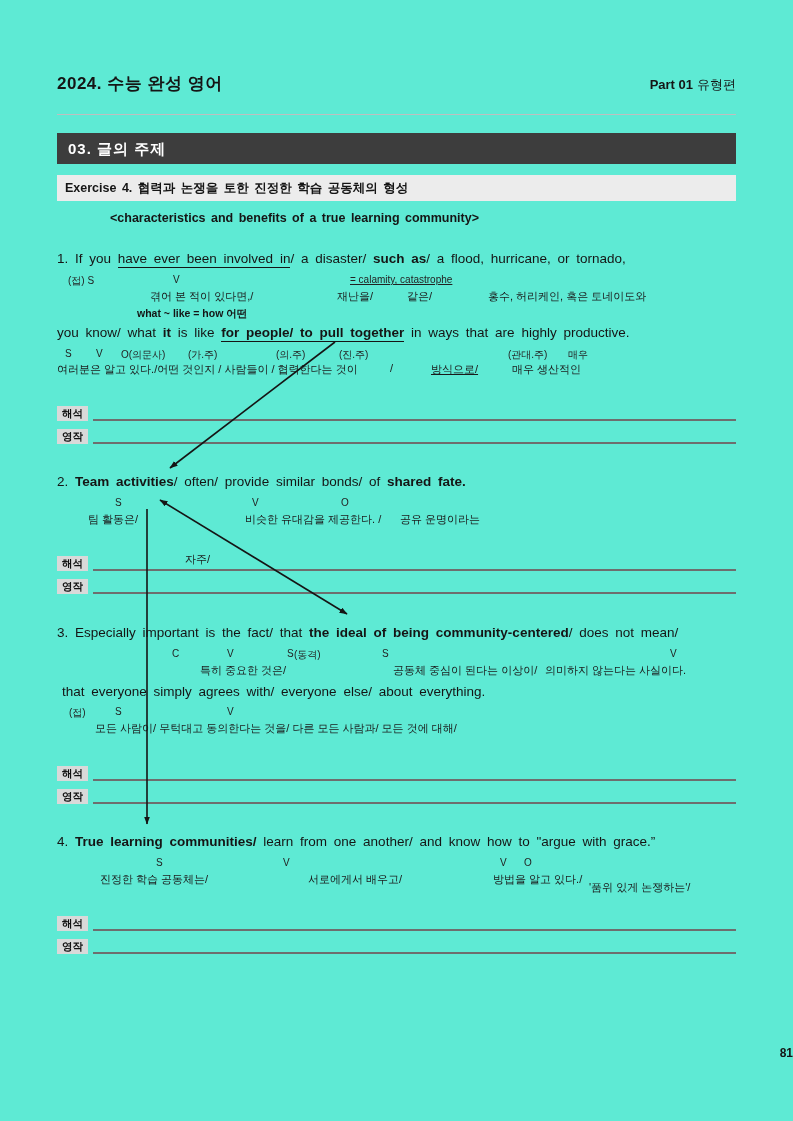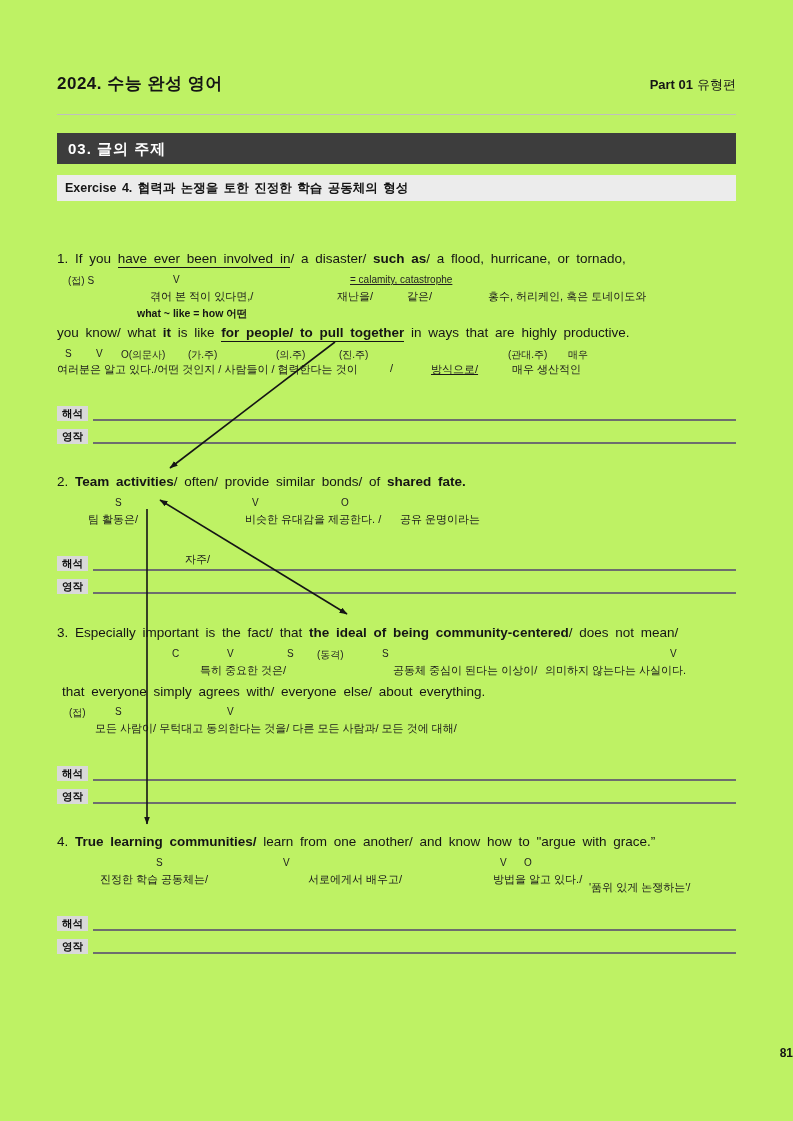--- a/index.html
+++ b/index.html
@@ -1,17 +1,17 @@
 <!DOCTYPE html>
 <html><head>
 <meta charset="utf-8">
 <style>
   html,body { margin:0; padding:0; background:#ffffff; }
   .page {
-    position:relative; width:793px; height:1121px; background:#bef264;
+    position:relative; width:793px; height:1121px; background:#5eead4;
     font-family:"Liberation Sans","DejaVu Sans",sans-serif; color:#151515;
     overflow:hidden;
   }
   .abs { position:absolute; }
 
   
   .header { left:57px; width:679px; top:72px; height:24px; display:flex; justify-content:space-between; align-items:baseline; }
   .h-title { font-size:17px; font-weight:bold; letter-spacing:0.5px; }
   .h-part { font-size:13px; }
   .h-part b { font-weight:bold; }
@@ -59,20 +59,21 @@
     <div class="h-part">
       <b>Part 01</b><span class="light">유형편</span>
     </div>
   </div>
   <div class="abs rule"></div>
 
   <div class="abs banner">03. 글의 주제</div>
 
   <div class="abs exbar">Exercise 4. 협력과 논쟁을 토한 진정한 학습 공동체의 형성</div>
 
+  <div class="abs subtitle">&lt;characteristics and benefits of a true learning community&gt;</div>
 
   <div class="abs sblock" style="top:251px; height:130px;">
     <div class="mainline"><span>1. If you </span><span class="u">have ever been involved in</span><span>/ a disaster/ </span><b>such as</b><span>/ a flood, hurricane, or tornado,</span></div>
     <div class="annrow" style="top:23px;">
       <span style="left:11px;">(접) S</span>
       <span style="left:116px;">V</span>
       <span style="left:293px;text-decoration:underline;">= calamity, catastrophe</span>
     </div>
     <div class="krrow" style="top:38px;">
       <span style="left:93px;">겪어 본 적이 있다면,/</span>
@@ -132,21 +133,21 @@
     <span class="ans-label">영작</span>
     <div class="ans-line"></div>
   </div>
 
   <div class="abs sblock" style="top:625px; height:115px;">
     <div class="mainline"><span>3. Especially important is the fact/ that </span><b>the ideal of being community-centered</b><span>/ does not mean/</span></div>
     <div class="annrow" style="top:23px;">
       <span style="left:115px;">C</span>
       <span style="left:170px;">V</span>
       <span style="left:230px;">S</span>
-      <span style="left:260px;">(동격)</span>
+      <span style="left:237px;">(동격)</span>
       <span style="left:325px;">S</span>
       <span style="left:613px;">V</span>
     </div>
     <div class="krrow" style="top:38px;">
       <span style="left:143px;">특히 중요한 것은/</span>
       <span style="left:336px;">공동체 중심이 된다는 이상이/</span>
       <span style="left:488px;">의미하지 않는다는 사실이다.</span>
     </div>
     <div class="mainline" style="top:59px; left:5px;">that everyone simply agrees with/ everyone else/ about everything.</div>
     <div class="annrow" style="top:81px;">

